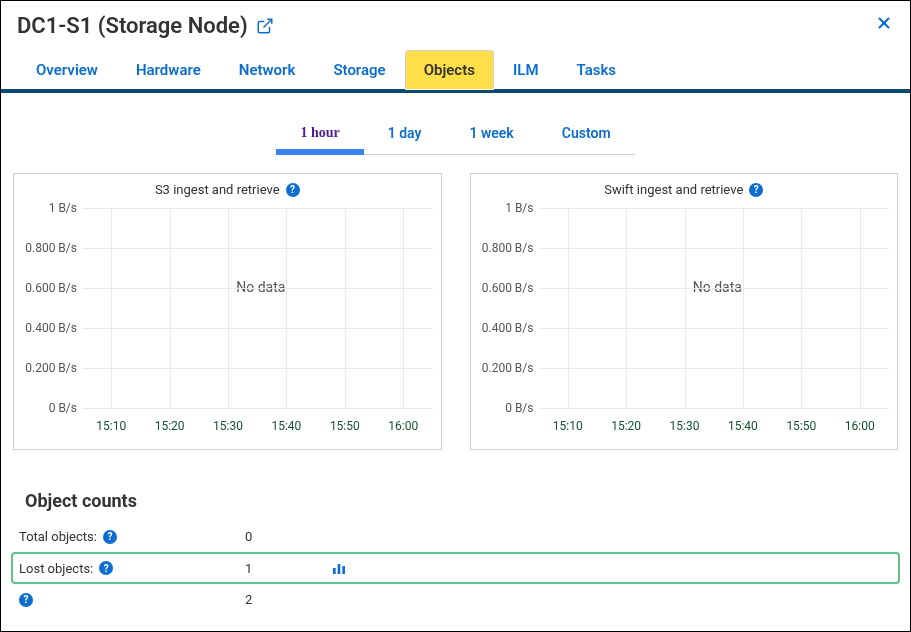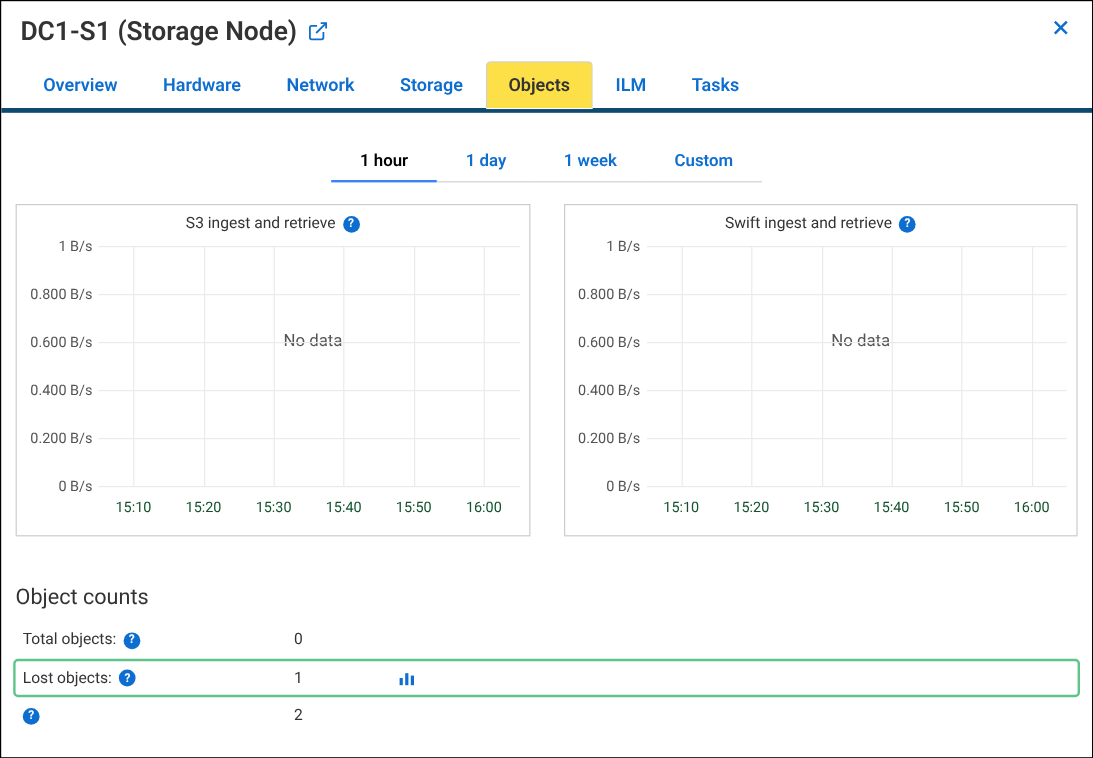--- a/index.html
+++ b/index.html
@@ -6,31 +6,31 @@
 body { font-family: -apple-system, BlinkMacSystemFont, "Segoe UI", Roboto, sans-serif; font-size: 14px; color: #333; background: #fff; width: 911px; height: 632px; border: 1px solid #000; overflow: hidden; }
 .header { display: flex; justify-content: space-between; align-items: center; padding: 12px 16px 4px 16px; }
 .title { font-size: 22px; font-weight: 600; display: flex; align-items: center; gap: 8px; }
 .ext-icon { color: #0d6ecf; display:inline-flex; }
 .close-btn { color: #0d6ecf; font-size: 22px; cursor: pointer; }
 .tabs { display: flex; gap: 0; padding: 0 16px; border-bottom: 4px solid #0c4a6e; margin-top: 8px; }
 .tab { padding: 10px 18px; color: #0d6ecf; font-weight: 600; font-size: 15px; cursor: pointer; border: 1px solid transparent; border-bottom: none; }
 .tab.active { color: #333; border: 1px solid #d0d0d0; border-bottom: 1px solid #fff; margin-bottom: -1px; border-radius: 4px 4px 0 0; background:#fde047; }
 .time-tabs { display: flex; justify-content: center; gap: 0; margin: 24px 0 18px 0; }
 .time-tab { padding: 8px 24px; color: #0d6ecf; font-weight: 600; cursor: pointer; border-bottom: 1px solid #d0d0d0; }
-.time-tab.active { color: #000000; border-bottom: 2px solid #3b82f6; }
+.time-tab.active { color: #4c1d95; border-bottom: 6px solid #3b82f6; font-family: Liberation Serif, serif; }
 .charts { display: flex; gap: 28px; padding: 0 12px; }
 .chart-box { flex: 1; border: 1px solid #ccc; padding: 8px 8px 16px 8px; }
 .chart-title { text-align: center; font-size: 13px; margin-bottom: 6px; display:flex; justify-content:center; align-items:center; gap:6px; }
 .help-icon { display:inline-flex; width:14px; height:14px; border-radius:50%; background:#0d6ecf; color:#fff; font-size:10px; font-weight:700; align-items:center; justify-content:center; cursor:pointer; }
 .chart-area { position: relative; height: 210px; margin-left: 60px; }
 .gridline { position:absolute; left:0; right:0; border-top:1px solid #eaeaea; }
 .y-tick { position:absolute; left:-60px; width:55px; text-align:right; font-size:12px; color:#555; transform: translateY(-50%); }
 .x-ticks { display:flex; justify-content:space-around; font-size:12px; color:#14532d; margin-left:60px; margin-top:6px; }
 .nodata { position:absolute; top:36%; left:44%; color:#555; font-size:14px; }
-.section-title { font-size: 18px; font-weight: 400; padding: 40px 12px 10px 12px; }
+.section-title { font-size: 18px; font-weight: 700; padding: 40px 12px 10px 24px; }
 .count-row { display:flex; align-items:center; padding: 8px 6px; font-size: 13px; gap: 16px; }
 .count-label { width: 210px; display:flex; align-items:center; gap:6px; }
 .count-value { width: 40px; }
 .highlight-row { border: 2px solid #5fc48a; border-radius: 4px; margin: 0 -2px; padding: 6px 6px; }
 .bar-chart-icon { color:#0d6ecf; margin-left:30px; cursor:pointer; display:inline-flex; }
 .counts { padding: 0 12px; }
 </style>
 </head>
 <body>
 

